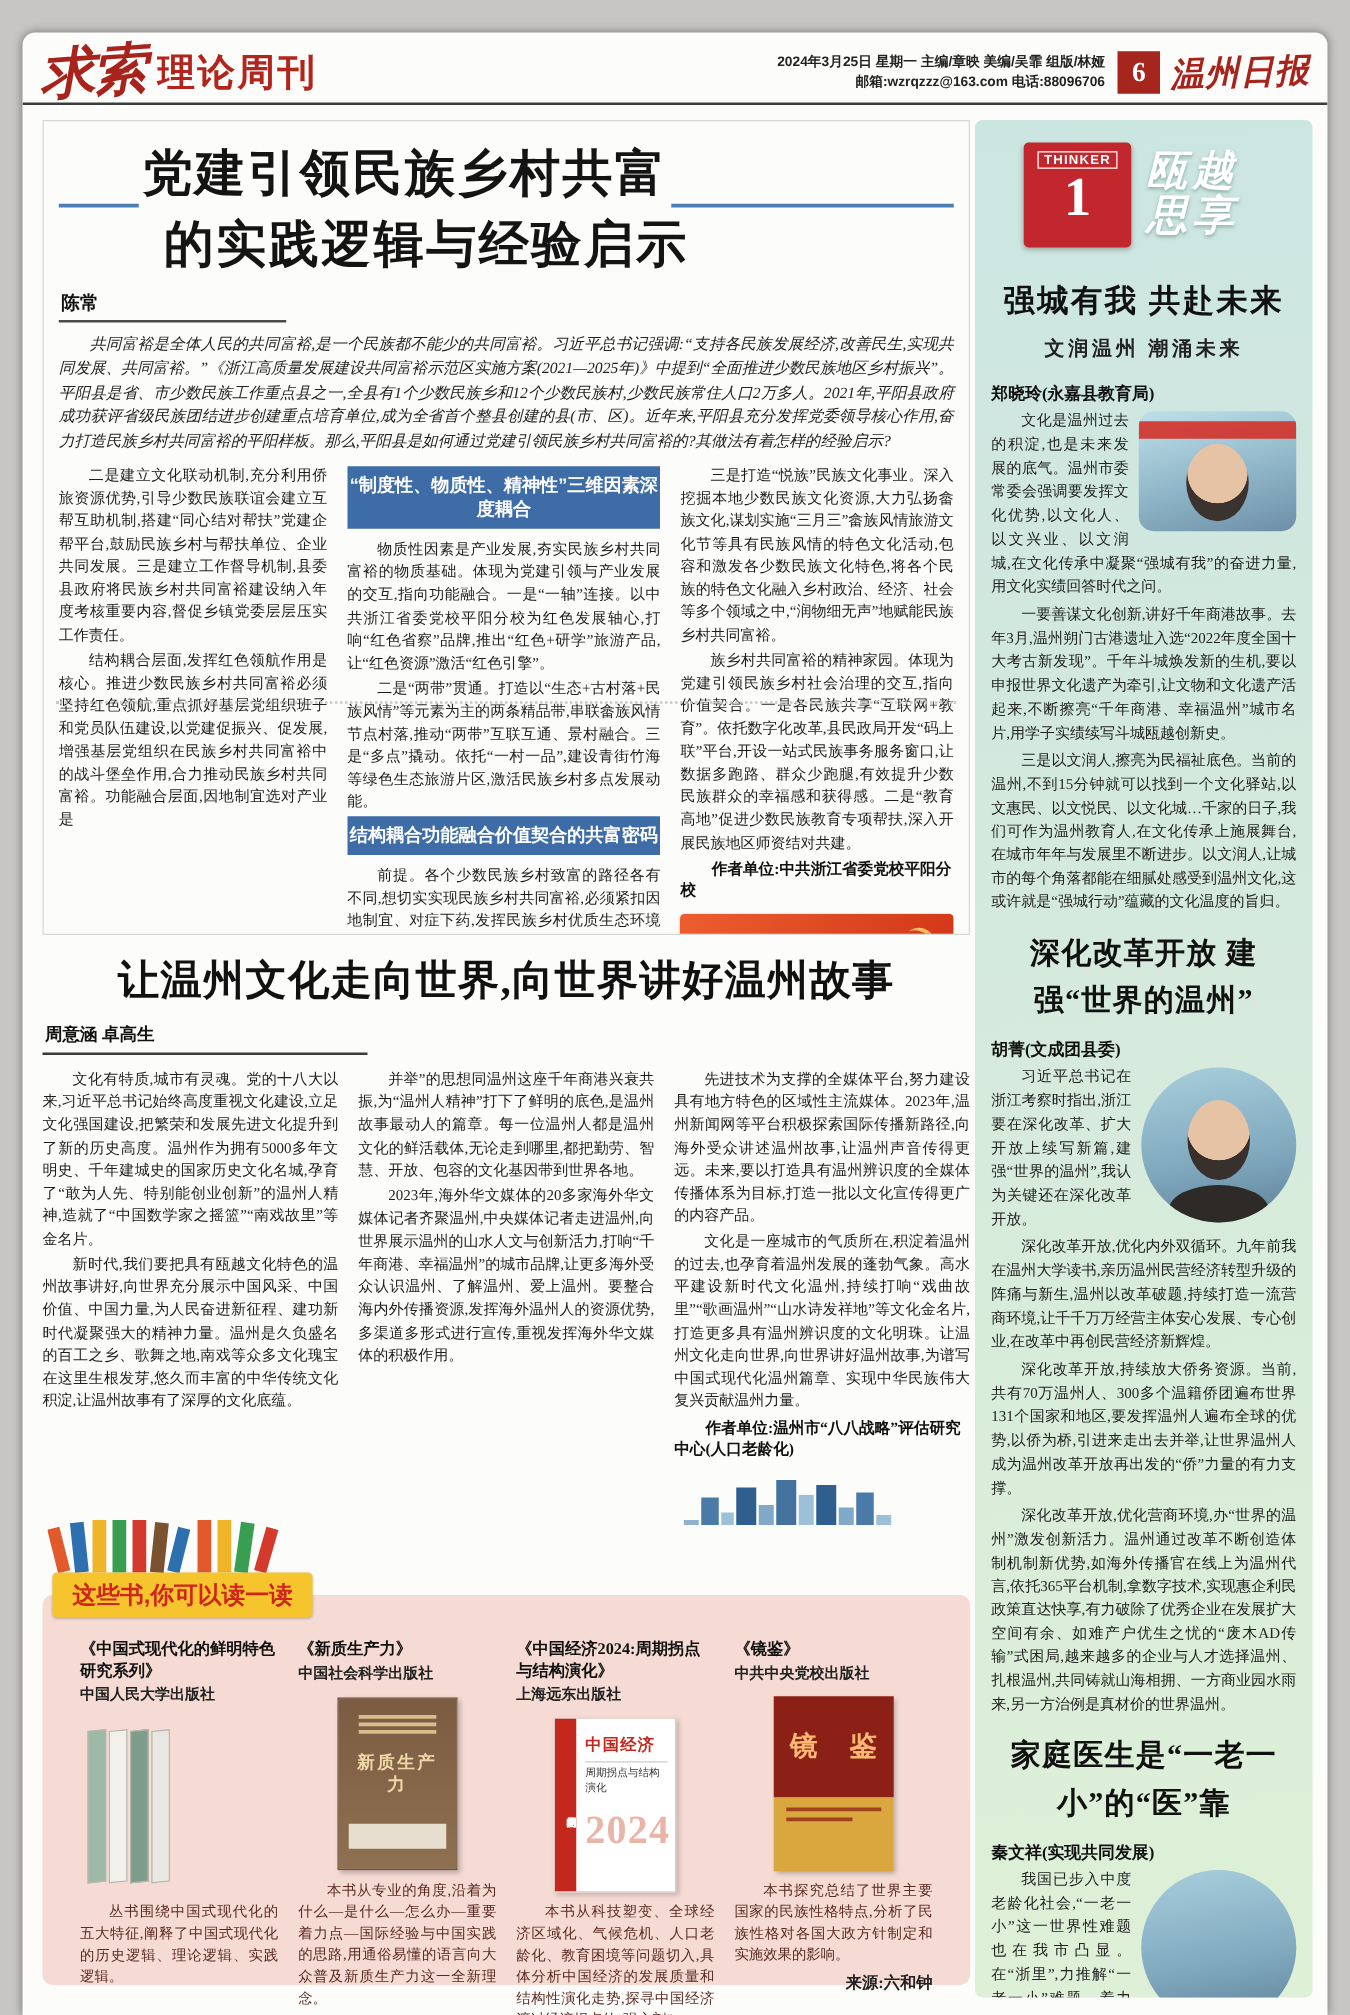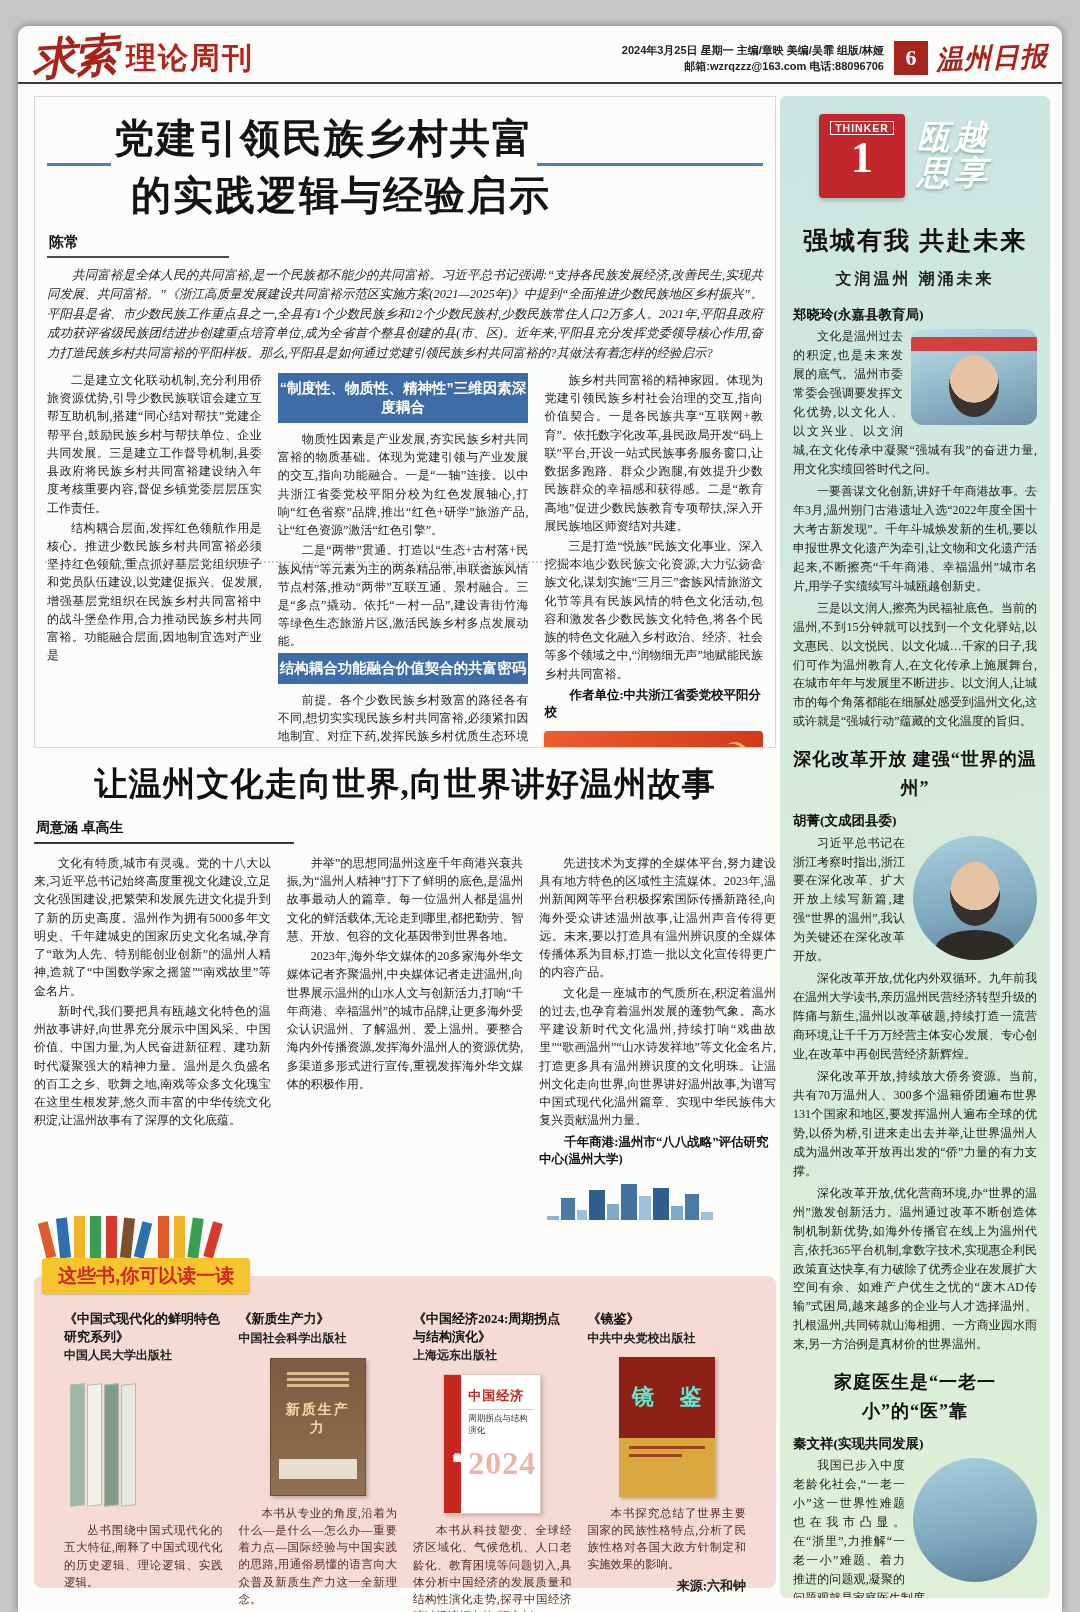--- a/index.html
+++ b/index.html
@@ -96,21 +96,21 @@
   .cov3-strip{position:absolute;left:0;top:0;bottom:0;width:17px;background:#c4281c;color:#fff;
               font-size:8px;writing-mode:vertical-rl;text-align:center;padding-top:6px;
               box-sizing:border-box;}
   .cov3-t{color:#c4281c;font-size:13px;font-weight:900;letter-spacing:1px;}
   .cov3-sub{font-size:8.5px;color:#333;margin-top:4px;border-top:1px solid #ccc;padding-top:3px;}
   .cov3-year{font-size:32px;font-weight:900;color:#e9b5a8;margin-top:8px;letter-spacing:1px;}
   
   .cov4{width:96px;height:140px;box-shadow:2px 2px 4px rgba(0,0,0,.25);display:flex;
         flex-direction:column;}
   .cov4-top{flex:0 0 58%;background:#8c2016;display:flex;align-items:center;justify-content:center;}
-  .cov4-t{color:#5eead4;font-size:22px;font-weight:900;letter-spacing:10px;margin-left:10px;}
+  .cov4-t{color:#fdba74;font-size:22px;font-weight:900;letter-spacing:10px;margin-left:10px;}
   .cov4-bot{flex:1;background:#d9a73e;padding:8px 10px 0;}
   .cov4-bot .g{height:3px;background:#8c2016;margin-bottom:5px;opacity:.75;}
 
   
   .sidebar{position:absolute;right:12px;top:70px;width:270px;height:1502px;box-sizing:border-box;
            background:linear-gradient(175deg,#cbe5e1 0%,#d5eadd 45%,#def0d6 100%);
            border-radius:6px;padding:14px 13px;overflow:hidden;}
   .logo-row{display:flex;gap:12px;align-items:center;padding:4px 0 0 26px;}
   .thinker-box{width:86px;height:84px;background:#c1272d;border-radius:4px;color:#fff;
                display:flex;flex-direction:column;align-items:center;padding-top:7px;
@@ -118,21 +118,21 @@
   .thinker-en{font-size:10.5px;letter-spacing:1px;font-weight:bold;border:1px solid #fff;
               padding:0 4px;font-family:"Liberation Sans",sans-serif;}
   .thinker-one{font-size:44px;font-weight:900;line-height:1.05;}
   .brand-cn{font-size:33px;font-weight:900;font-style:italic;color:#fff;line-height:1.08;
             text-shadow:0 2px 3px rgba(70,120,110,.5);letter-spacing:4px;}
   .sb-title{margin-top:26px;font-size:25px;font-weight:900;text-align:center;letter-spacing:2px;
             color:#111;}
   .sb-sub{margin-top:12px;text-align:center;font-size:16px;font-weight:800;letter-spacing:3px;
           color:#222;}
   .sb-sec{margin-top:14px;font-size:12px;line-height:1.58;color:#222;text-align:justify;}
-  .sb-sec-title{font-size:18px;font-weight:900;text-align:center;letter-spacing:1px;
+  .sb-sec-title{font-size:24px;font-weight:900;text-align:center;letter-spacing:1px;
                 margin:12px 0 8px;color:#111;}
   .sb-author{font-weight:900;font-size:13.5px;margin-bottom:2px;color:#111;}
   .sb-sec p{text-indent:2em;margin:0 0 3px;}
   .photo-rect{float:right;width:126px;height:96px;border-radius:12px;margin:2px 0 4px 8px;
               background:linear-gradient(165deg,#bfe0ea 0%,#8fb6c8 55%,#6d8fa6 100%);
               position:relative;overflow:hidden;}
   .photo-rect .ribbon{position:absolute;left:0;right:0;top:8px;height:14px;background:#d6281e;
                       opacity:.85;}
   .photo-rect .face{position:absolute;left:38px;top:26px;width:50px;height:62px;border-radius:50%;
                     background:radial-gradient(circle at 50% 38%,#e7c3a6 0 52%,#3b3330 53% 100%);}
@@ -183,22 +183,22 @@
             <p>结构耦合层面,发挥红色领航作用是核心。推进少数民族乡村共同富裕必须坚持红色领航,重点抓好基层党组织班子和党员队伍建设,以党建促振兴、促发展,增强基层党组织在民族乡村共同富裕中的战斗堡垒作用,合力推动民族乡村共同富裕。功能融合层面,因地制宜选对产业是</p>
           </div>
           <div class="a1c2">
             <div class="bluehead">“制度性、物质性、精神性”三维因素深度耦合</div>
             <p>物质性因素是产业发展,夯实民族乡村共同富裕的物质基础。体现为党建引领与产业发展的交互,指向功能融合。一是“一轴”连接。以中共浙江省委党校平阳分校为红色发展轴心,打响“红色省察”品牌,推出“红色+研学”旅游产品,让“红色资源”激活“红色引擎”。</p>
             <p>二是“两带”贯通。打造以“生态+古村落+民族风情”等元素为主的两条精品带,串联畲族风情节点村落,推动“两带”互联互通、景村融合。三是“多点”撬动。依托“一村一品”,建设青街竹海等绿色生态旅游片区,激活民族乡村多点发展动能。</p>
             <div class="bluehead">结构耦合功能融合价值契合的共富密码</div>
             <p>前提。各个少数民族乡村致富的路径各有不同,想切实实现民族乡村共同富裕,必须紧扣因地制宜、对症下药,发挥民族乡村优质生态环境和特色文化资源的优势,加快发展生态文化旅游产业,促进农旅融合,切实把绿水青山转化为民族群众的金山银山。坚持“一村一品”“一村一业”,引导各民族乡村根据自身禀赋错位发展,形成各具特色的共富格局,带动资金、人才回流民族乡村,充分发挥新乡贤作用。</p>
           </div>
           <div class="a1c3">
+            <p>三是打造“悦族”民族文化事业。深入挖掘本地少数民族文化资源,大力弘扬畲族文化,谋划实施“三月三”畲族风情旅游文化节等具有民族风情的特色文化活动,包容和激发各少数民族文化特色,将各个民族的特色文化融入乡村政治、经济、社会等多个领域之中,“润物细无声”地赋能民族乡村共同富裕。</p>
             <p>族乡村共同富裕的精神家园。体现为党建引领民族乡村社会治理的交互,指向价值契合。一是各民族共享“互联网+教育”。依托数字化改革,县民政局开发“码上联”平台,开设一站式民族事务服务窗口,让数据多跑路、群众少跑腿,有效提升少数民族群众的幸福感和获得感。二是“教育高地”促进少数民族教育专项帮扶,深入开展民族地区师资结对共建。</p>
-            <p>三是打造“悦族”民族文化事业。深入挖掘本地少数民族文化资源,大力弘扬畲族文化,谋划实施“三月三”畲族风情旅游文化节等具有民族风情的特色文化活动,包容和激发各少数民族文化特色,将各个民族的特色文化融入乡村政治、经济、社会等多个领域之中,“润物细无声”地赋能民族乡村共同富裕。</p>
             <div class="author-unit">作者单位:中共浙江省委党校平阳分校</div>
             <div class="banner">
               <div class="banner-top">
                 <span class="t">学习贯彻</span>
                 <span class="emblem">☭</span>
               </div>
 
             </div>
           </div>
         </div>
@@ -213,21 +213,21 @@
             <p>文化有特质,城市有灵魂。党的十八大以来,习近平总书记始终高度重视文化建设,立足文化强国建设,把繁荣和发展先进文化提升到了新的历史高度。温州作为拥有5000多年文明史、千年建城史的国家历史文化名城,孕育了“敢为人先、特别能创业创新”的温州人精神,造就了“中国数学家之摇篮”“南戏故里”等金名片。</p>
             <p>新时代,我们要把具有瓯越文化特色的温州故事讲好,向世界充分展示中国风采、中国价值、中国力量,为人民奋进新征程、建功新时代凝聚强大的精神力量。温州是久负盛名的百工之乡、歌舞之地,南戏等众多文化瑰宝在这里生根发芽,悠久而丰富的中华传统文化积淀,让温州故事有了深厚的文化底蕴。</p>
           </div>
           <div class="a2c">
             <p>并举”的思想同温州这座千年商港兴衰共振,为“温州人精神”打下了鲜明的底色,是温州故事最动人的篇章。每一位温州人都是温州文化的鲜活载体,无论走到哪里,都把勤劳、智慧、开放、包容的文化基因带到世界各地。</p>
             <p>2023年,海外华文媒体的20多家海外华文媒体记者齐聚温州,中央媒体记者走进温州,向世界展示温州的山水人文与创新活力,打响“千年商港、幸福温州”的城市品牌,让更多海外受众认识温州、了解温州、爱上温州。要整合海内外传播资源,发挥海外温州人的资源优势,多渠道多形式进行宣传,重视发挥海外华文媒体的积极作用。</p>
           </div>
           <div class="a2c">
             <p>先进技术为支撑的全媒体平台,努力建设具有地方特色的区域性主流媒体。2023年,温州新闻网等平台积极探索国际传播新路径,向海外受众讲述温州故事,让温州声音传得更远。未来,要以打造具有温州辨识度的全媒体传播体系为目标,打造一批以文化宣传得更广的内容产品。</p>
             <p>文化是一座城市的气质所在,积淀着温州的过去,也孕育着温州发展的蓬勃气象。高水平建设新时代文化温州,持续打响“戏曲故里”“歌画温州”“山水诗发祥地”等文化金名片,打造更多具有温州辨识度的文化明珠。让温州文化走向世界,向世界讲好温州故事,为谱写中国式现代化温州篇章、实现中华民族伟大复兴贡献温州力量。</p>
-            <div class="author-unit">千年商港:温州市“八八战略”评估研究中心(温州大学)</div>
+            <div class="author-unit">作者单位:温州市“八八战略”评估研究中心(人口老龄化)</div>
             <div class="skyline">
               <svg width="210" height="100" viewBox="0 0 210 100">
                 <rect x="8" y="40" width="12" height="45" fill="#8fb3cc"></rect>
                 <rect x="22" y="22" width="14" height="63" fill="#4a7aa8"></rect>
                 <rect x="38" y="34" width="10" height="51" fill="#9cc0d8"></rect>
                 <rect x="50" y="14" width="16" height="71" fill="#2f5f8f"></rect>
                 <rect x="68" y="28" width="12" height="57" fill="#7fa8c9"></rect>
                 <rect x="82" y="8" width="16" height="77" fill="#44719e"></rect>
                 <rect x="100" y="20" width="12" height="65" fill="#9cc0d8"></rect>
                 <rect x="114" y="12" width="16" height="73" fill="#2f5f8f"></rect>

